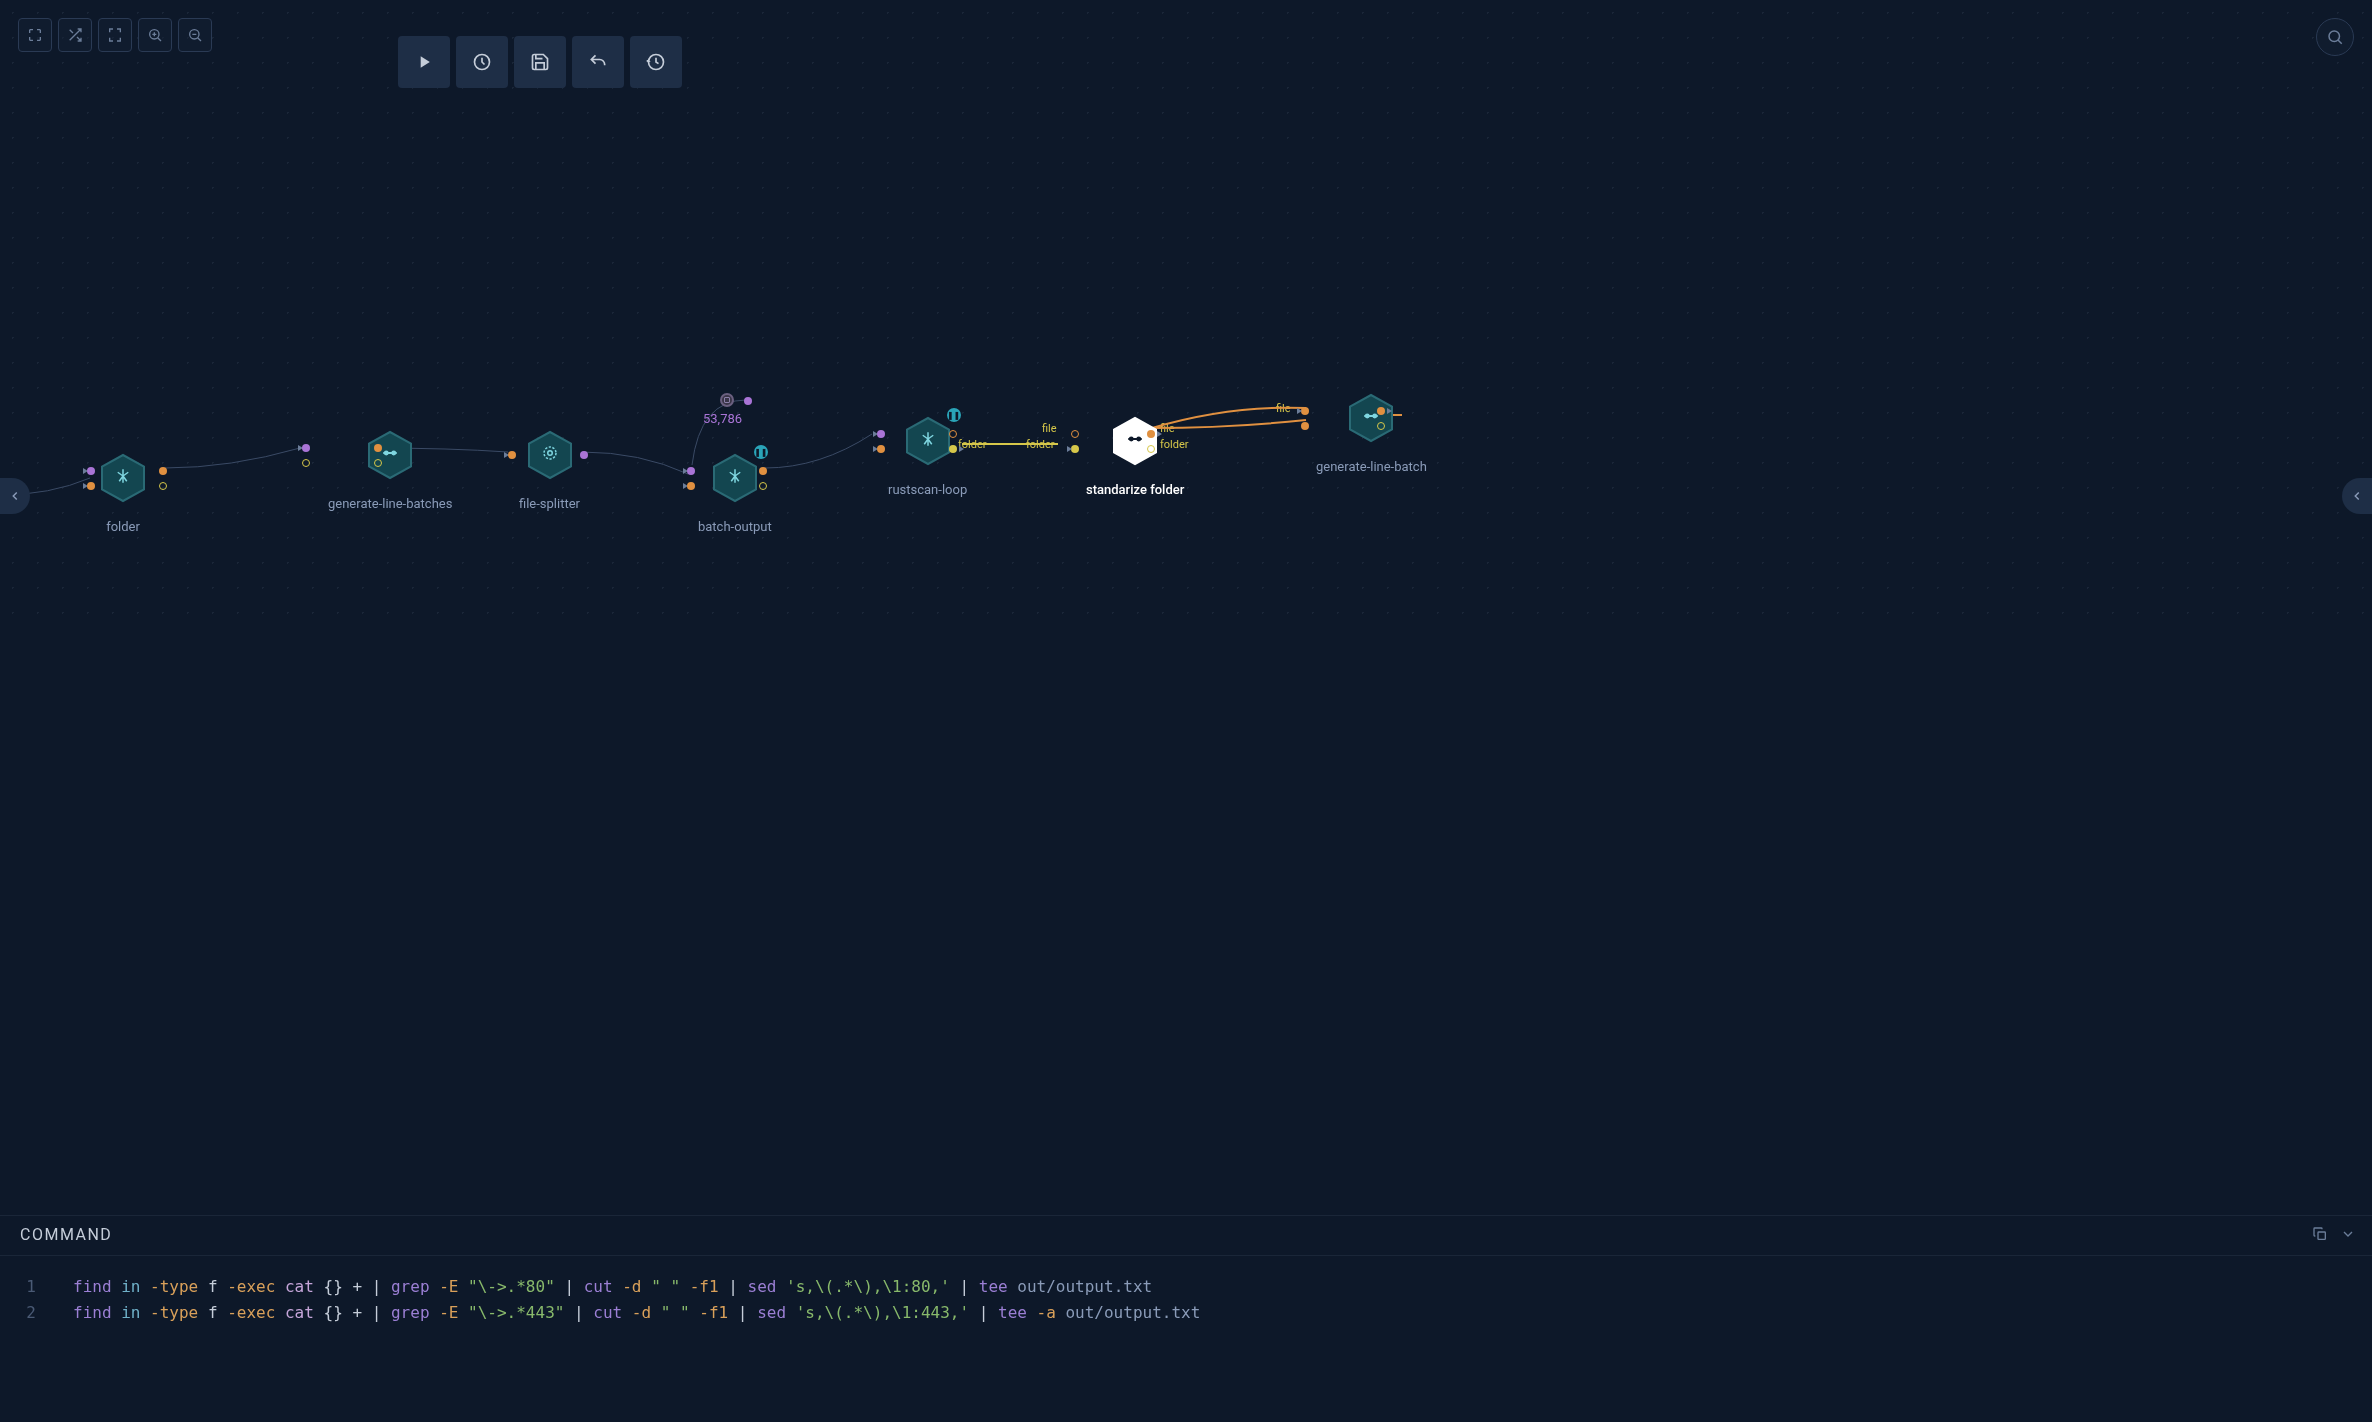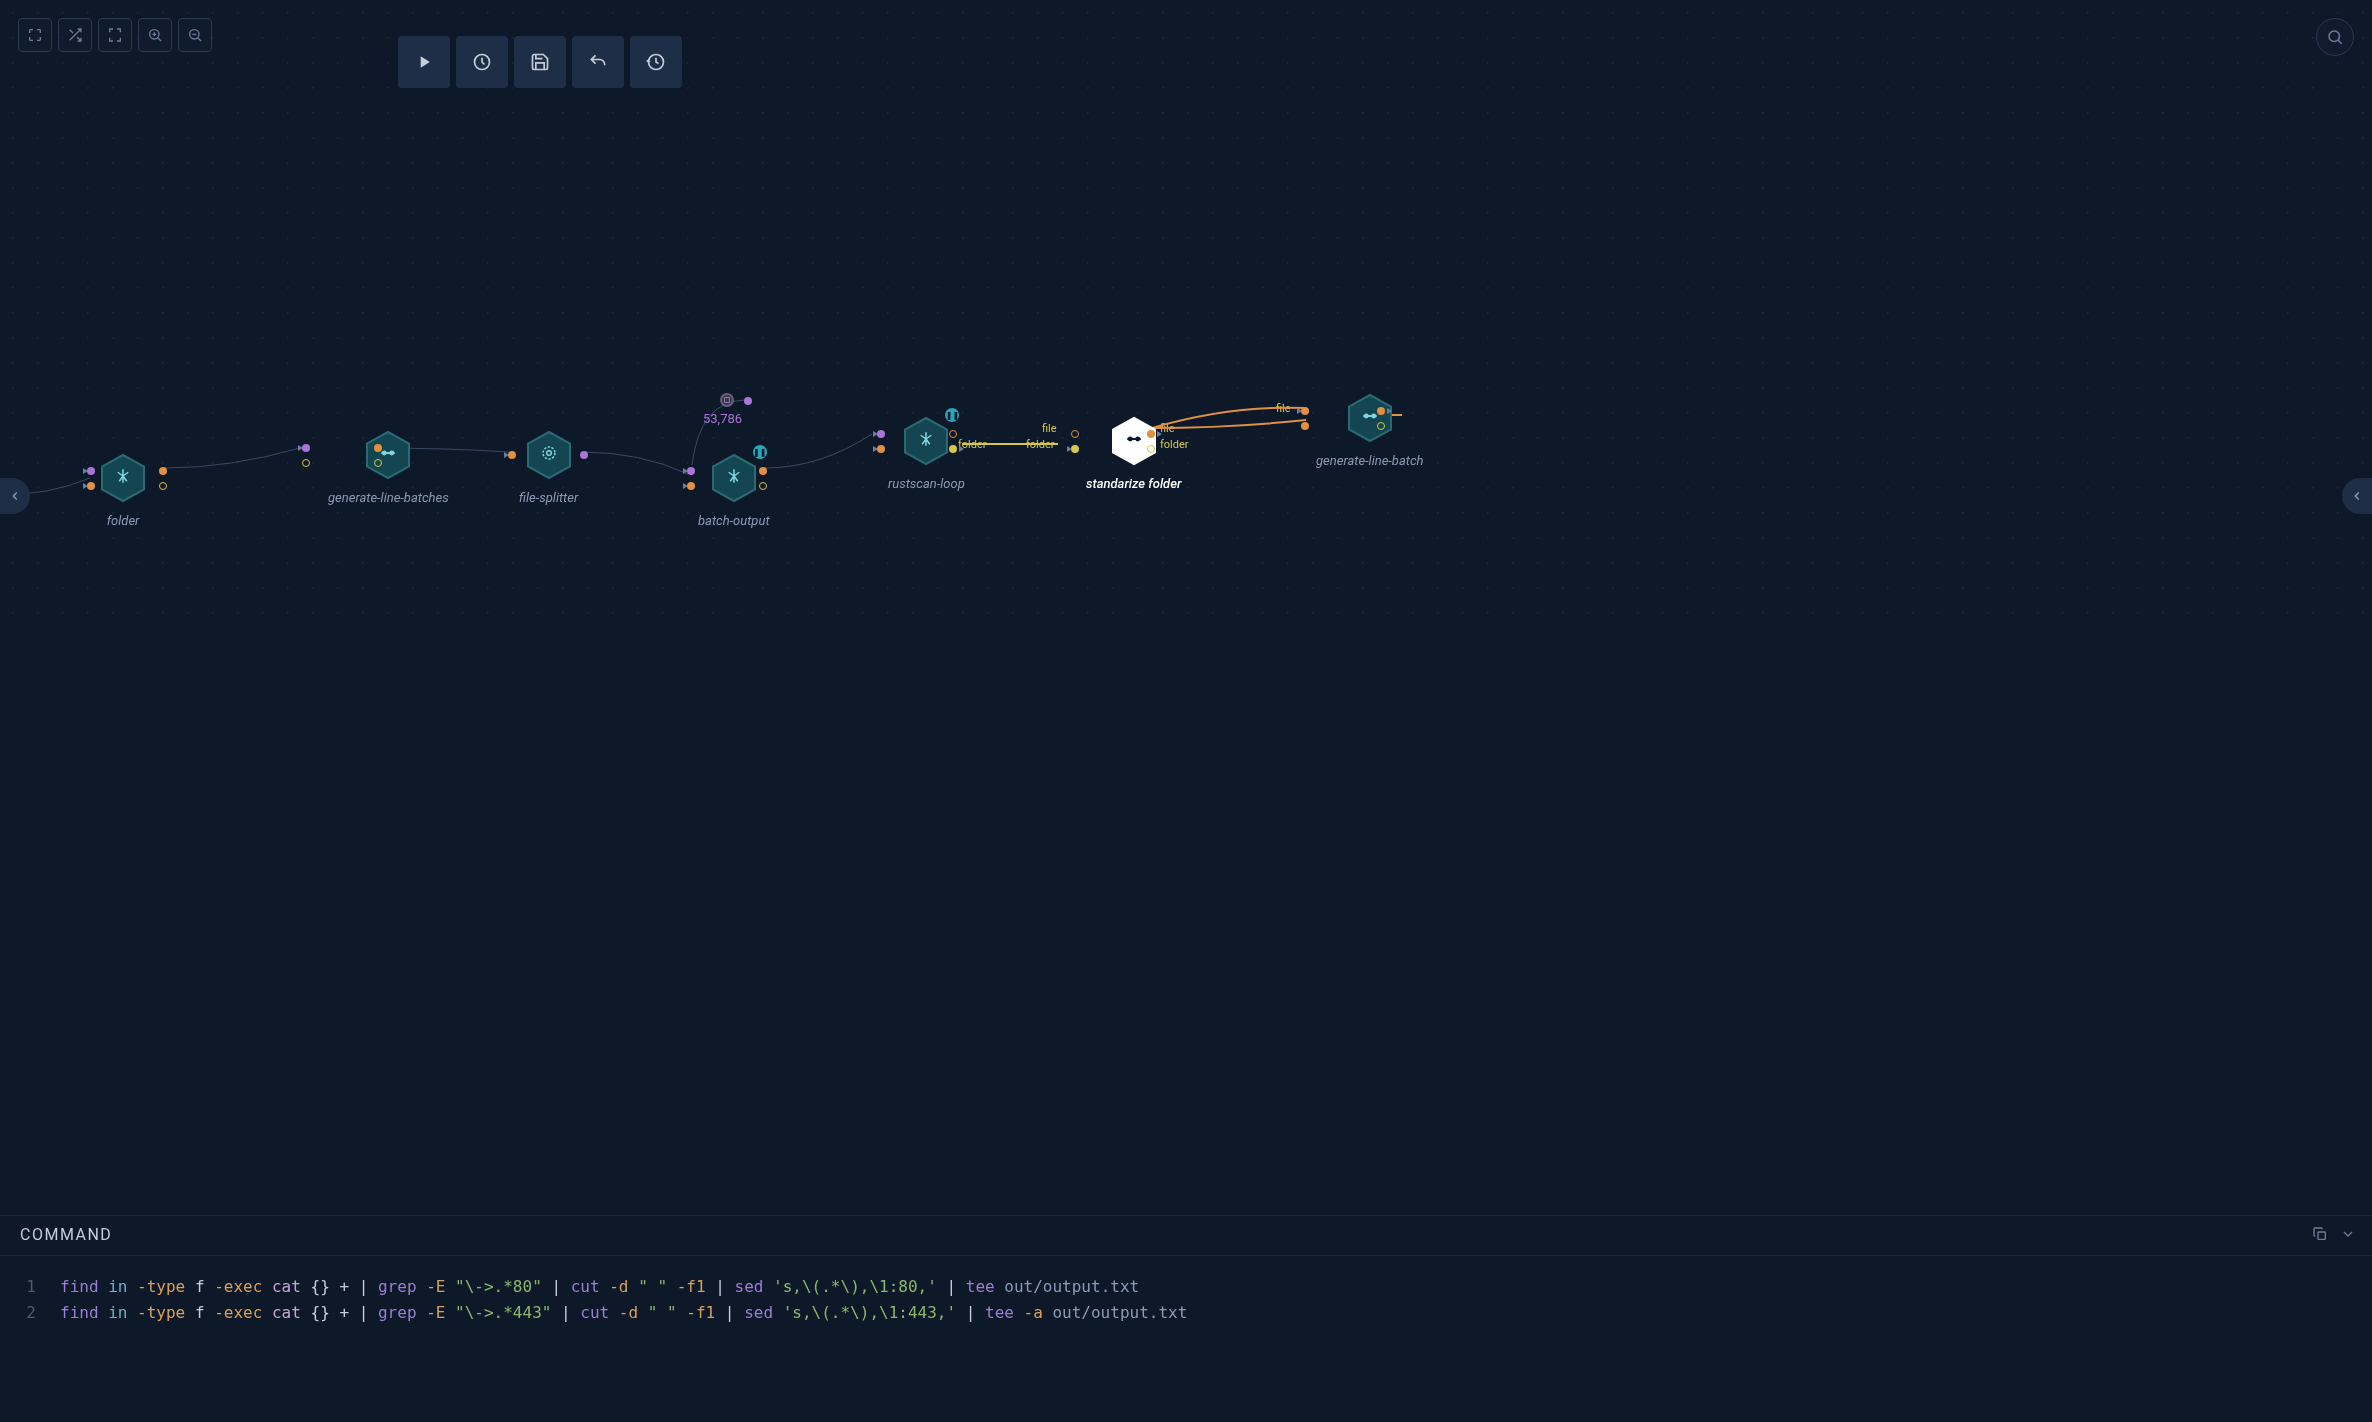--- a/index.html
+++ b/index.html
@@ -130,21 +130,21 @@
   .code-line {
     display: flex;
   }
   .gutter {
     width: 60px;
     text-align: right;
     padding-right: 24px;
     color: #4a5a75;
     user-select: none;
   }
-  .code-content { white-space: pre; }
+  .code-content { white-space: pre; margin-left: 13px; }
   .t-cmd { color: #9b7fd4; }   
   .t-sub { color: #c5a5d9; }   
   .t-kw  { color: #6fb0c8; }   
   .t-flag{ color: #d9a05a; }   
   .t-arg { color: #c5cdd9; }   
   .t-str { color: #88b96b; }   
   .t-pipe{ color: #c5cdd9; }   
   .t-path{ color: #8a9bb8; }   
   
   .node {
@@ -156,26 +156,25 @@
   .hex {
     width: 50px; height: 50px;
     position: relative;
     display: flex; align-items: center; justify-content: center;
   }
   .hex-shape {
     position: absolute;
     inset: 0;
   }
   .node-label {
-    margin-top: 10px;
+    margin-top: 16px;
     font-size: 13px;
     color: #8a9bb8;
     white-space: nowrap;
     text-align: center;
-    font-style: italic;
   }
   .node.selected .node-label { color: #ffffff; font-weight: 500; }
   .node-icon { position: relative; z-index: 2; color: #7fd6e0; }
   .node.selected .node-icon { color: #0d1829; }
   .node-icon svg { width: 18px; height: 18px; }
   .badge {
     position: absolute;
     top: -8px;
     right: -8px;
     width: 14px; height: 14px;

